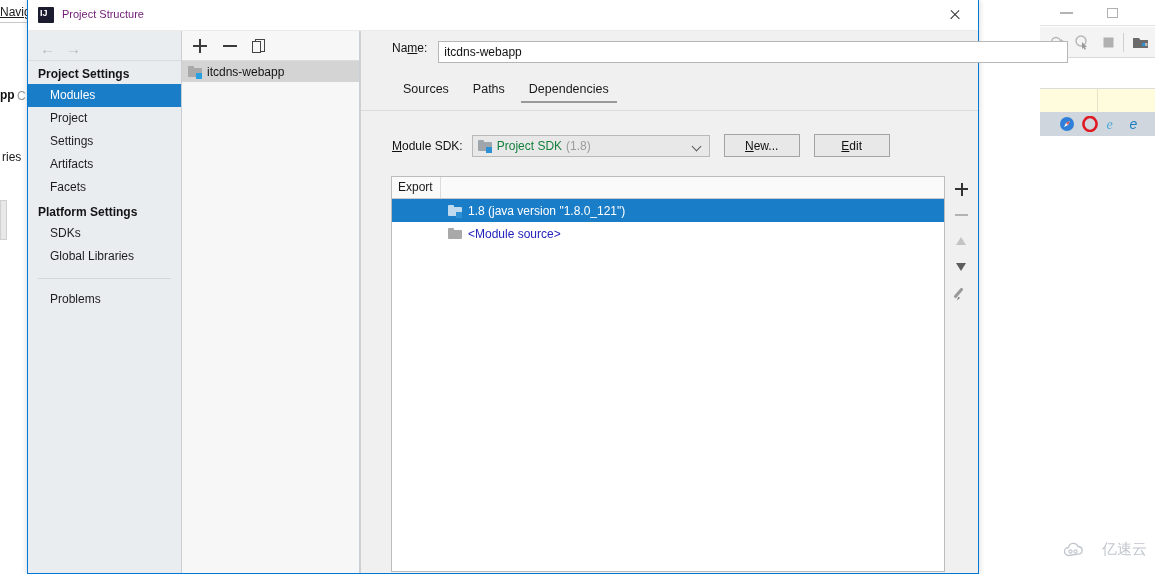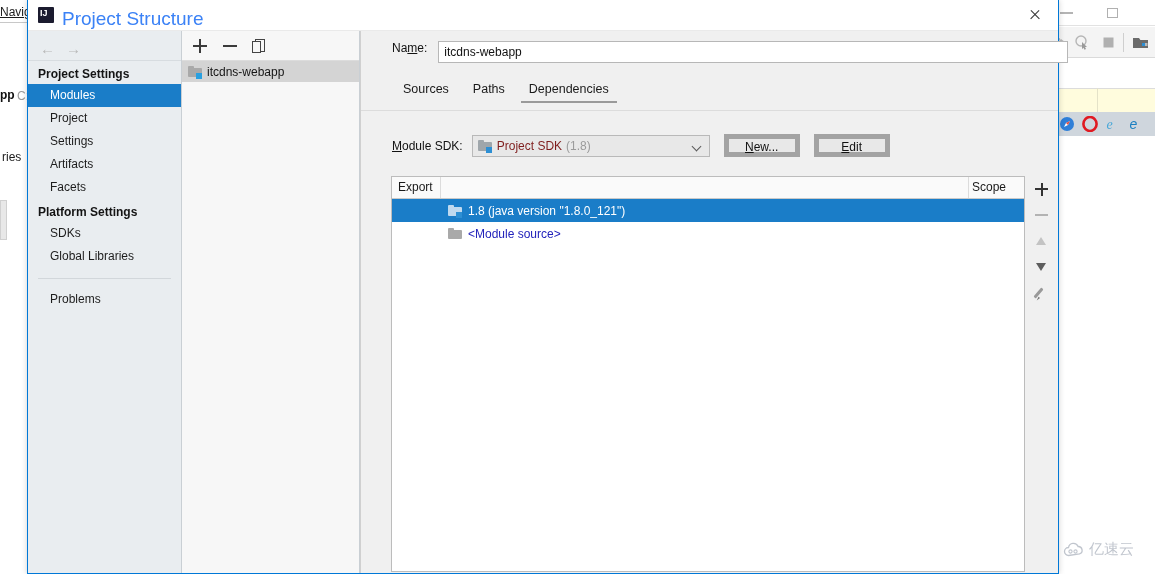--- a/index.html
+++ b/index.html
@@ -31,34 +31,34 @@
   .bg-tb-icon { position: absolute; top: 7px; width: 17px; height: 17px; }
   .bg-sep { position: absolute; top: 6px; width: 1px; height: 19px; background: #cfcfcf; }
   .bg-yellow-strip { position: absolute; left: 0; right: 0; top: 88px; height: 24px; background: #fffcdd; border-top: 1px solid #dcdcdc; }
   .bg-yellow-split { position: absolute; top: 88px; width: 1px; height: 24px; background: #e4e2c8; }
   .bg-browser-bar { position: absolute; left: 0; right: 0; top: 112px; height: 24px; background: #cfd6dd; }
   .bg-browser-icon { position: absolute; top: 4px; width: 16px; height: 16px; }
   .bg-lower { position: absolute; left: 0; right: 0; top: 136px; bottom: 0; background: #ffffff; }
   .bg-left-tab { position: absolute; left: 0; top: 88px; width: 7px; height: 40px; background: #e8e8e8; border: 1px solid #d0d0d0; }
 
   
-  #watermark { position: absolute; left: 1063px; top: 540px; display: flex; align-items: center; gap: 4px; opacity: .55; }
+  #watermark { position: absolute; left: 1063px; top: 540px; display: flex; align-items: center; gap: 17px; opacity: .55; }
   #watermark .wm-txt { font-size: 15px; color: #8e97a6; letter-spacing: 0px; font-family: "DejaVu Sans", sans-serif; }
 
   
   #dialog {
-    position: absolute; left: 27px; top: 0; width: 1032px; height: 574px;
+    position: absolute; left: 27px; top: 0; width: 952px; height: 574px;
     background: #f0f0f0;
     border: 1px solid #0078d7; border-top: none;
     box-shadow: 0 0 6px rgba(0,0,0,.18);
   }
   #dialog-titlebar { position: relative; height: 31px; background: #ffffff; border-bottom: 1px solid #eaeaea; }
   #ij-icon { position: absolute; left: 10px; top: 7px; width: 16px; height: 16px; background: #1b1b2f; border-radius: 1px; }
   #ij-icon span { position: absolute; color: #fff; font-size: 9px; font-weight: bold; left: 2px; top: 1px; letter-spacing: 0px; font-family: "Liberation Sans", sans-serif; }
-  #dialog-title { position: absolute; left: 34px; top: 8px; font-size: 19px; color: #3b82f6; }
+  #dialog-title { position: absolute; left: 34px; top: 8px; font-size: 11px; color: #701a75; }
   #dialog-close { position: absolute; right: 0; top: 0; width: 46px; height: 30px; cursor: pointer; }
   #dialog-close::before, #dialog-close::after {
     content: ""; position: absolute; left: 17px; top: 14px; width: 12px; height: 1.4px; background: #333;
   }
   #dialog-close::before { transform: rotate(45deg); }
   #dialog-close::after  { transform: rotate(-45deg); }
 
   
   #dialog-body { position: absolute; left: 0; top: 31px; right: 0; bottom: 0; }
 
@@ -109,28 +109,28 @@
   .tab { padding: 3px 12px 7px 12px; font-size: 12.5px; color: #1a1a1a; cursor: pointer; position: relative; }
   .tab.active::after { content: ""; position: absolute; left: 4px; right: 4px; bottom: 0; height: 2px; background: #9a9a9a; }
   #tabs-underline { position: absolute; left: 0; right: 0; top: 79px; height: 1px; background: #dcdcdc; }
 
   #sdk-row { position: absolute; left: 31px; top: 103px; display: flex; align-items: center; }
   #sdk-label { font-size: 12px; color: #111; margin-right: 9px; }
   #sdk-select {
     position: relative; width: 238px; height: 22px; background: #e8e8e8;
     border: 1px solid #b9b9b9; display: flex; align-items: center; padding-left: 5px; cursor: pointer;
   }
-  #sdk-select .sdk-name { font-size: 12px; color: #7f1d1d; margin-left: 5px; }
+  #sdk-select .sdk-name { font-size: 12px; color: #15803d; margin-left: 5px; }
   #sdk-select .sdk-ver { font-size: 12px; color: #9b9b9b; margin-left: 4px; }
   #sdk-select .chev {
     position: absolute; right: 9px; top: 7px; width: 7px; height: 7px;
     border-right: 1.5px solid #5a5a5a; border-bottom: 1.5px solid #5a5a5a; transform: rotate(45deg);
   }
   .btn {
-    height: 23px; min-width: 76px; background: #e8e8e8; border: 5px solid #a3a3a3;
+    height: 23px; min-width: 76px; background: #e8e8e8; border: 1px solid #a3a3a3;
     font-size: 12px; color: #111; cursor: pointer; margin-left: 14px;
     font-family: "Liberation Sans", sans-serif;
   }
   .btn u { text-decoration: underline; }
 
   
   #dep-table { position: absolute; left: 30px; top: 145px; right: 33px; bottom: 1px; border: 1px solid #bcbcbc; background: #ffffff; overflow: hidden; }
   #dep-head { position: relative; height: 22px; background: #fafafa; border-bottom: 1px solid #c9c9c9; }
   .dep-hcell { position: absolute; top: 0; height: 21px; line-height: 21px; font-size: 12px; color: #1a1a1a; }
   #hd-export { left: 6px; }

